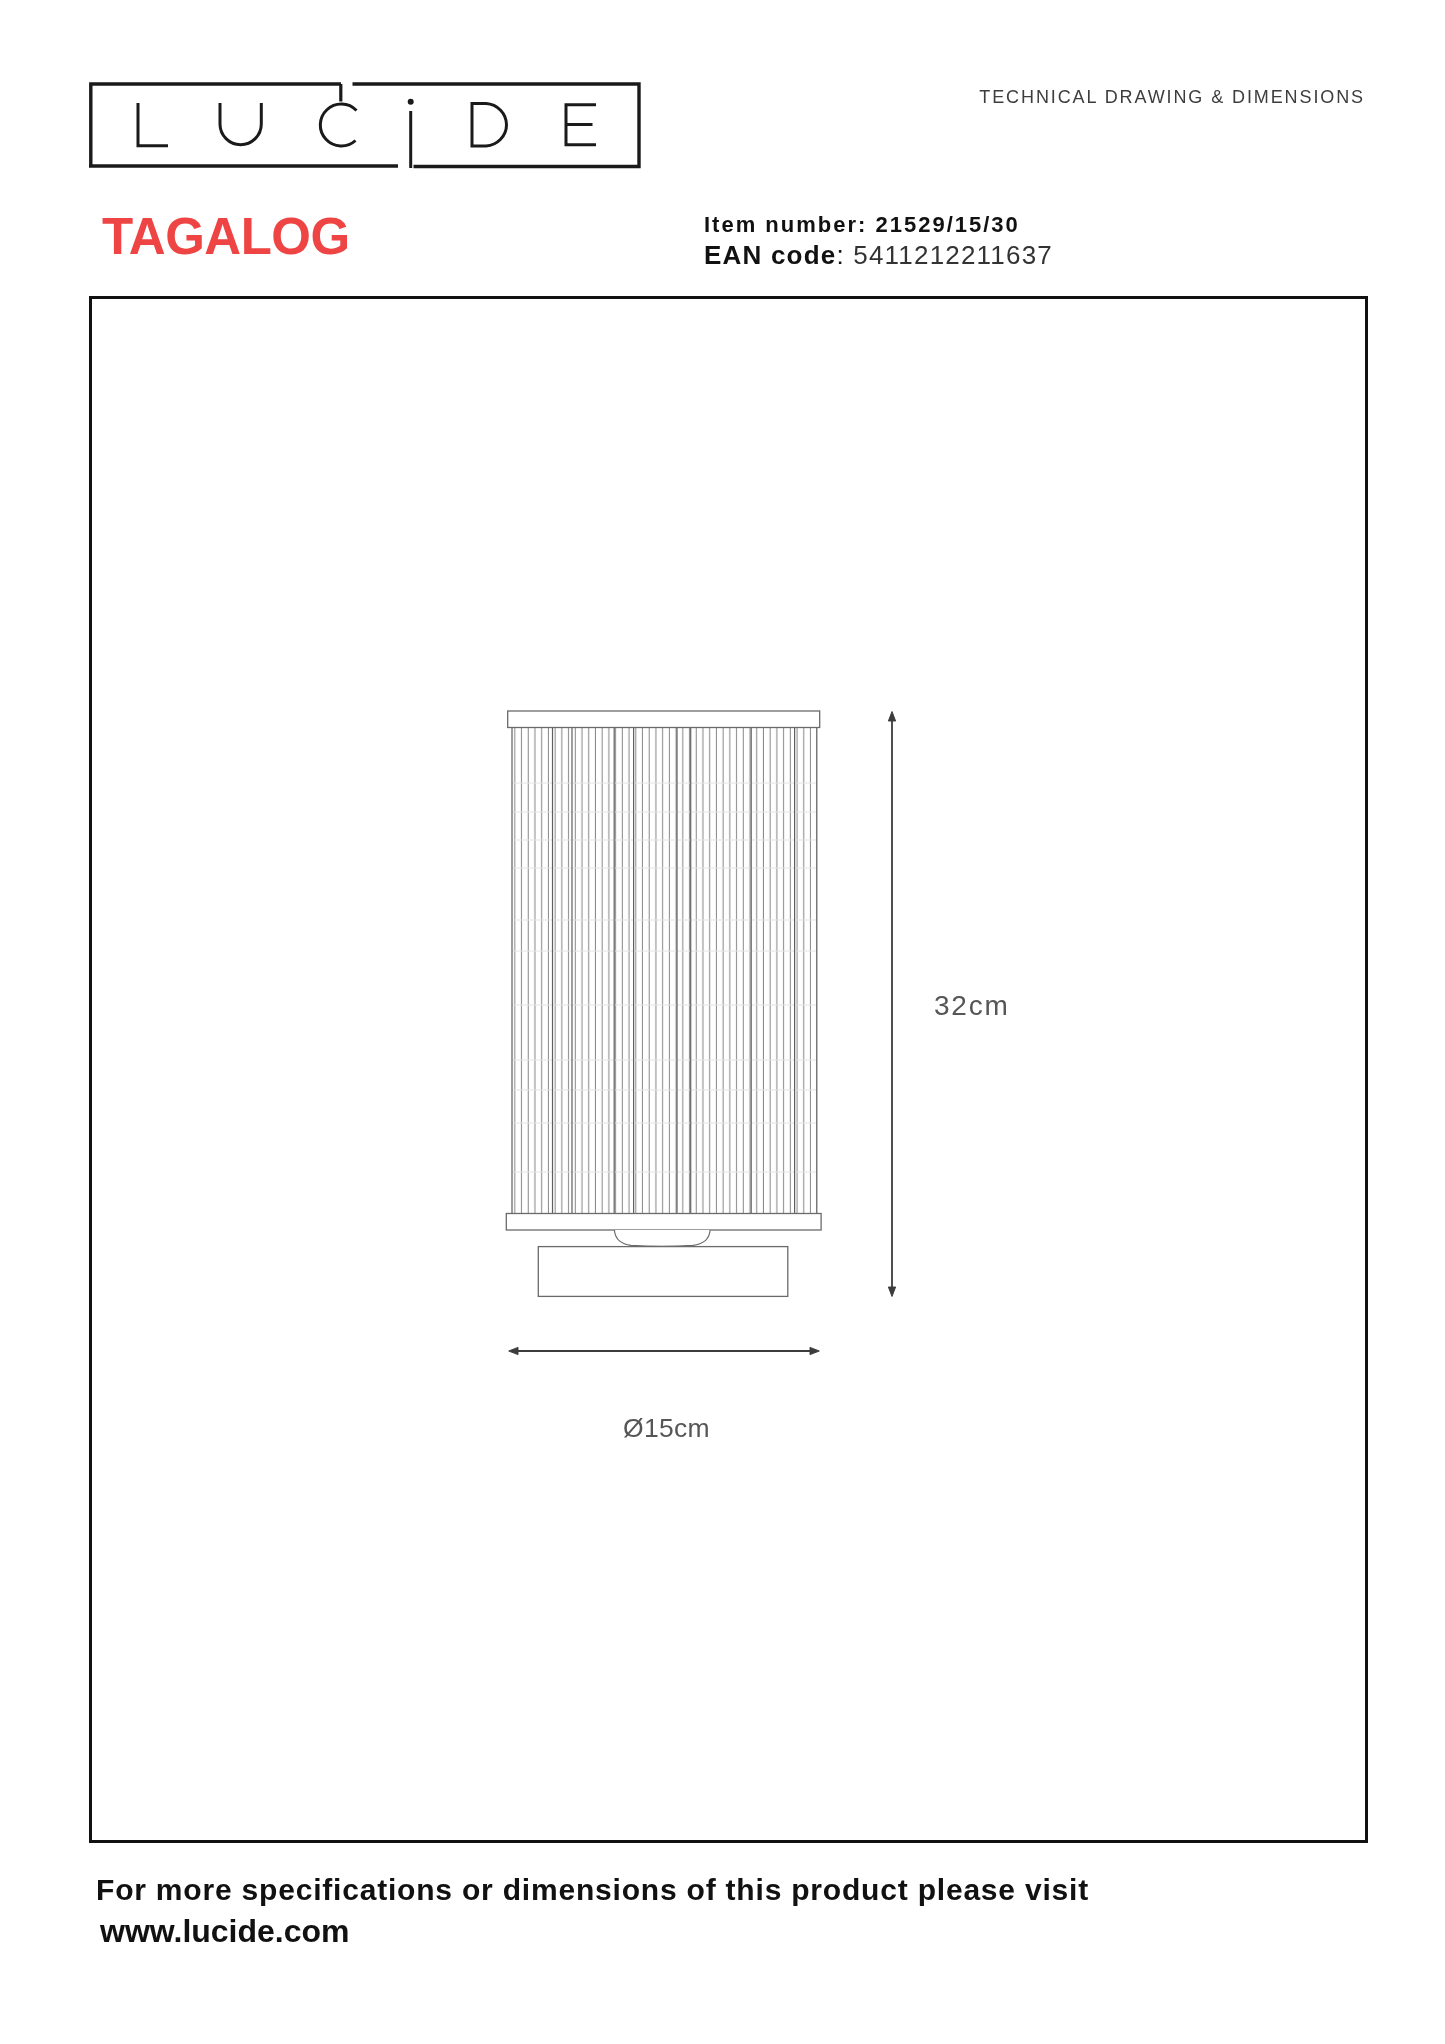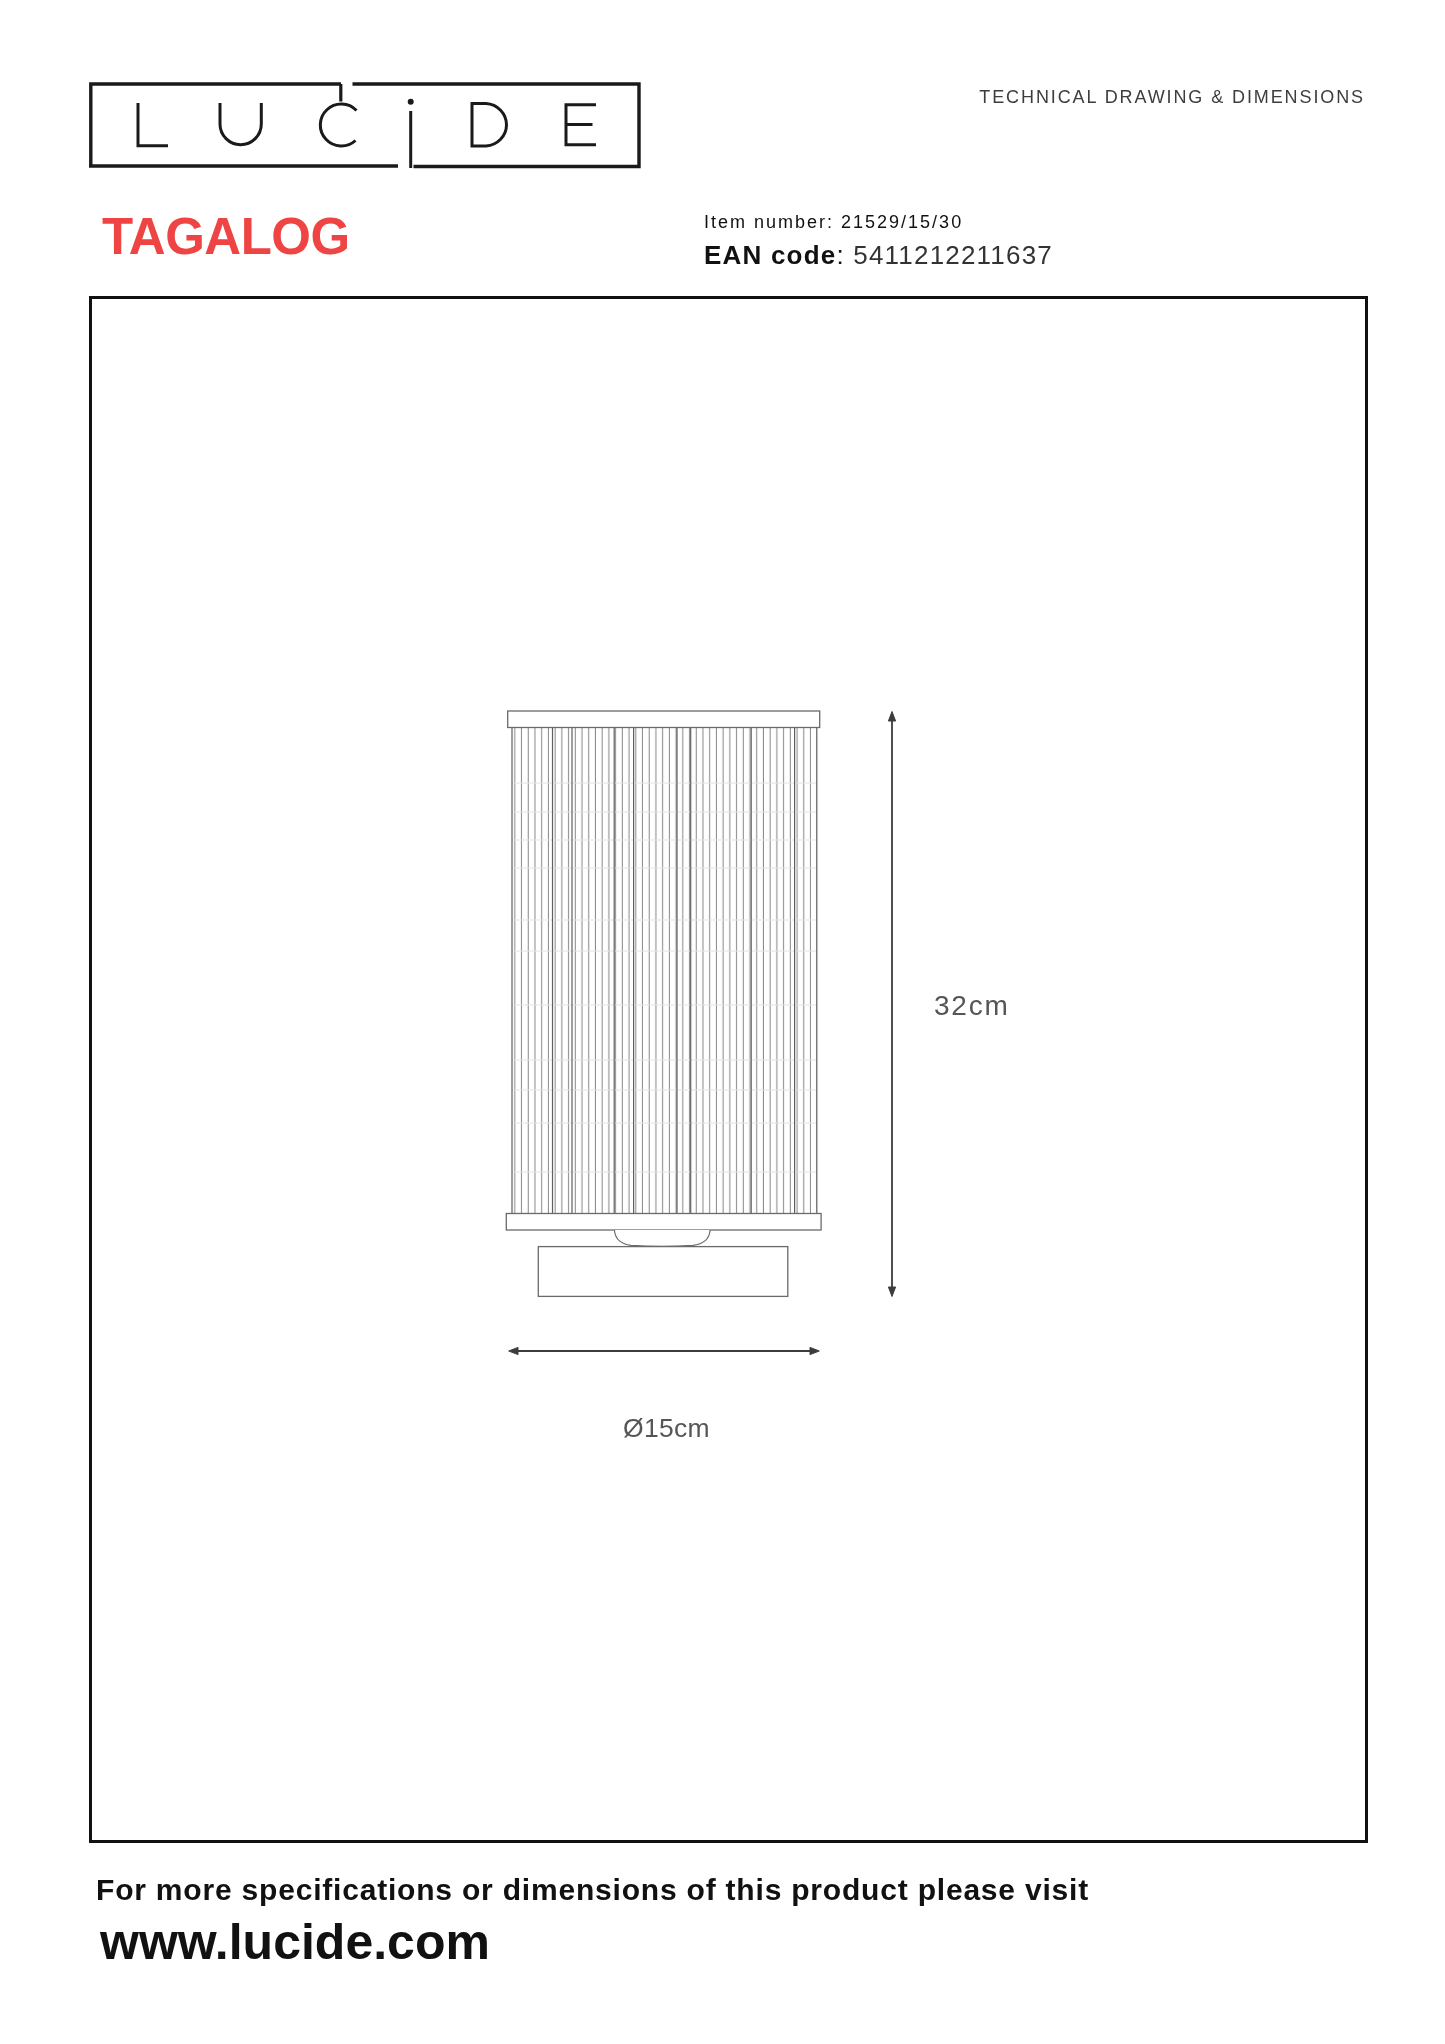--- a/index.html
+++ b/index.html
@@ -29,21 +29,21 @@
 
   <path d="M472 103.5 V146 M470.5 103.5 H486 A22 21.3 0 0 1 486 146 H470.5" fill="none" stroke="#1a1a1a" stroke-width="3"></path>
 
   <path d="M596 104.8 H566 V144.8 H596 M566 124.4 H592.5" fill="none" stroke="#1a1a1a" stroke-width="3"></path>
 </svg>
 
 <div class="abs" style="left:0;top:87px;width:1365px;text-align:right;font-size:18px;letter-spacing:1.9px;color:#3d3d3d;">TECHNICAL DRAWING &amp; DIMENSIONS</div>
 
 <div class="abs" style="left:102px;top:207px;font-size:51px;font-weight:bold;letter-spacing:-0.5px;color:#ef4444;">TAGALOG</div>
 
-<div class="abs" style="left:704px;top:212px;font-size:18px;font-weight:normal;letter-spacing:2.0px;color:#111;">Item number: 21529/15/30</div>
+<div class="abs" style="left:704px;top:212px;font-size:22px;font-weight:bold;letter-spacing:2.0px;color:#111;">Item number: 21529/15/30</div>
 
 <div class="abs" style="left:704px;top:240px;font-size:26px;letter-spacing:1.2px;color:#111;"><b>EAN code</b>: <span style="color:#333;">5411212211637</span></div>
 
 <div class="abs" style="left:89px;top:296px;width:1273px;height:1541px;border:3px solid #111;background:#ffffff;"></div>
 
 <svg class="abs" style="left:450px;top:650px;" width="600" height="810" viewBox="450 650 600 810">
   <defs>
     <pattern id="ribs" width="6.72" height="8" patternUnits="userSpaceOnUse" x="511.5" y="727">
       <rect width="6.72" height="8" fill="#ffffff"></rect>
       <path d="M3.3 0 V8" stroke="#878787" stroke-width="1"></path>
@@ -80,13 +80,13 @@
     <path d="M516 1351 H812"></path>
     <path d="M508.7 1351 L518 1347.4 L518 1354.6 Z" stroke-width="1"></path>
     <path d="M819.3 1351 L810 1347.4 L810 1354.6 Z" stroke-width="1"></path>
   </g>
 
   <text x="623" y="1437" font-family="Liberation Sans" font-size="26.5" letter-spacing="0.3" fill="#565656">Ø15cm</text>
 </svg>
 
 <div class="abs" style="left:96px;top:1873px;font-size:30px;font-weight:bold;letter-spacing:0.8px;color:#111;">For more specifications or dimensions of this product please visit</div>
 
-<div class="abs" style="left:100px;top:1913px;font-size:50px;font-weight:bold;letter-spacing:0px;color:#111;">www.lucide.com</div>
+<div class="abs" style="left:100px;top:1913px;font-size:32px;font-weight:bold;letter-spacing:0px;color:#111;">www.lucide.com</div>
 
 </body></html>

